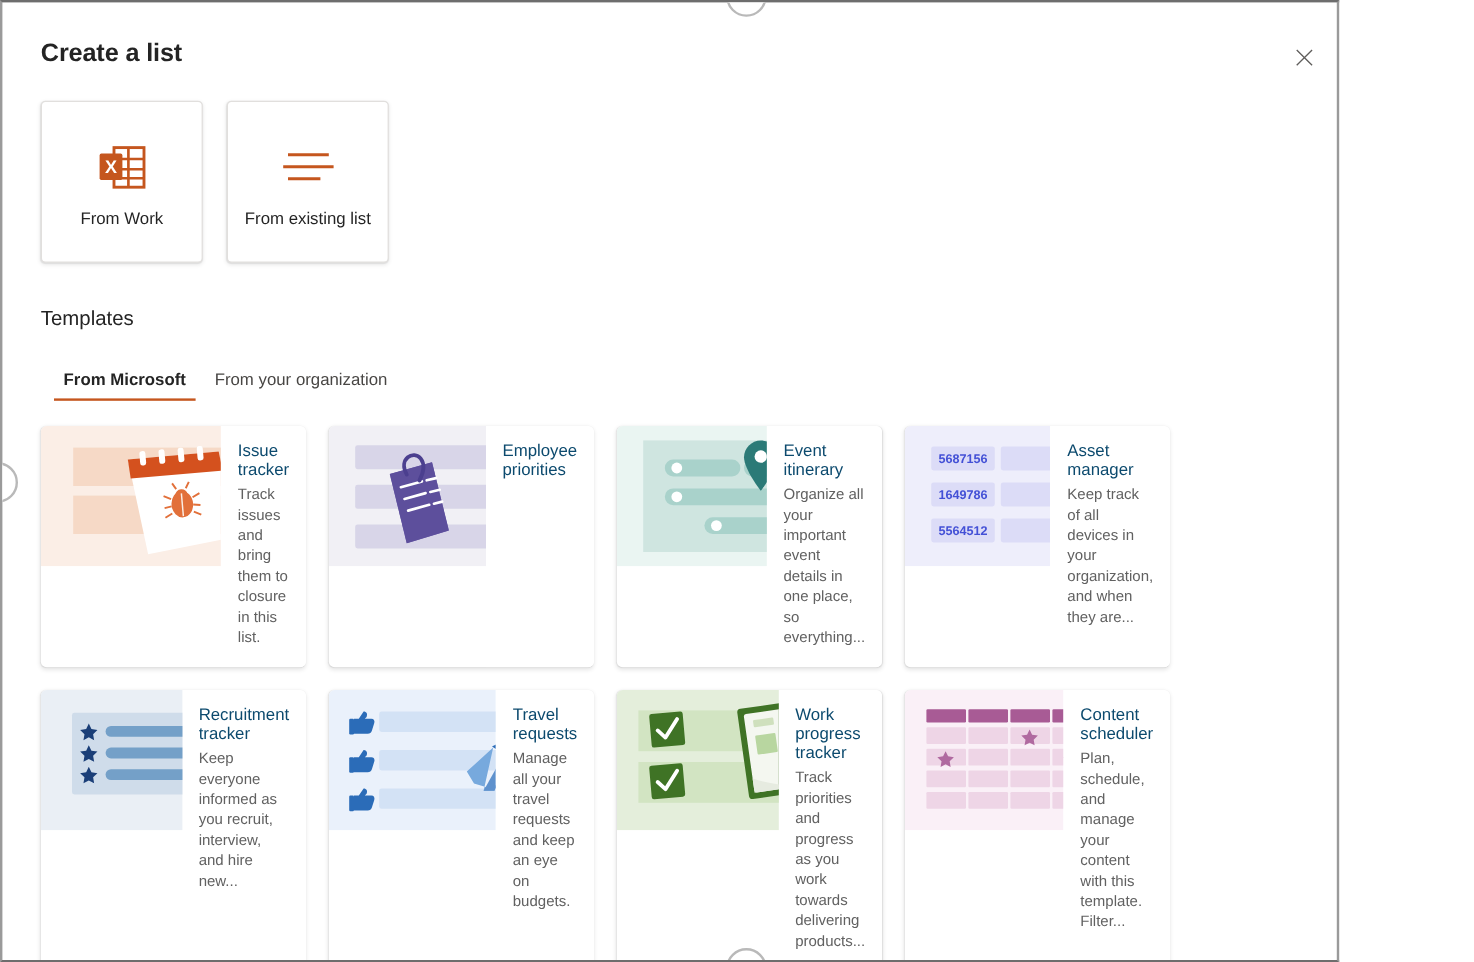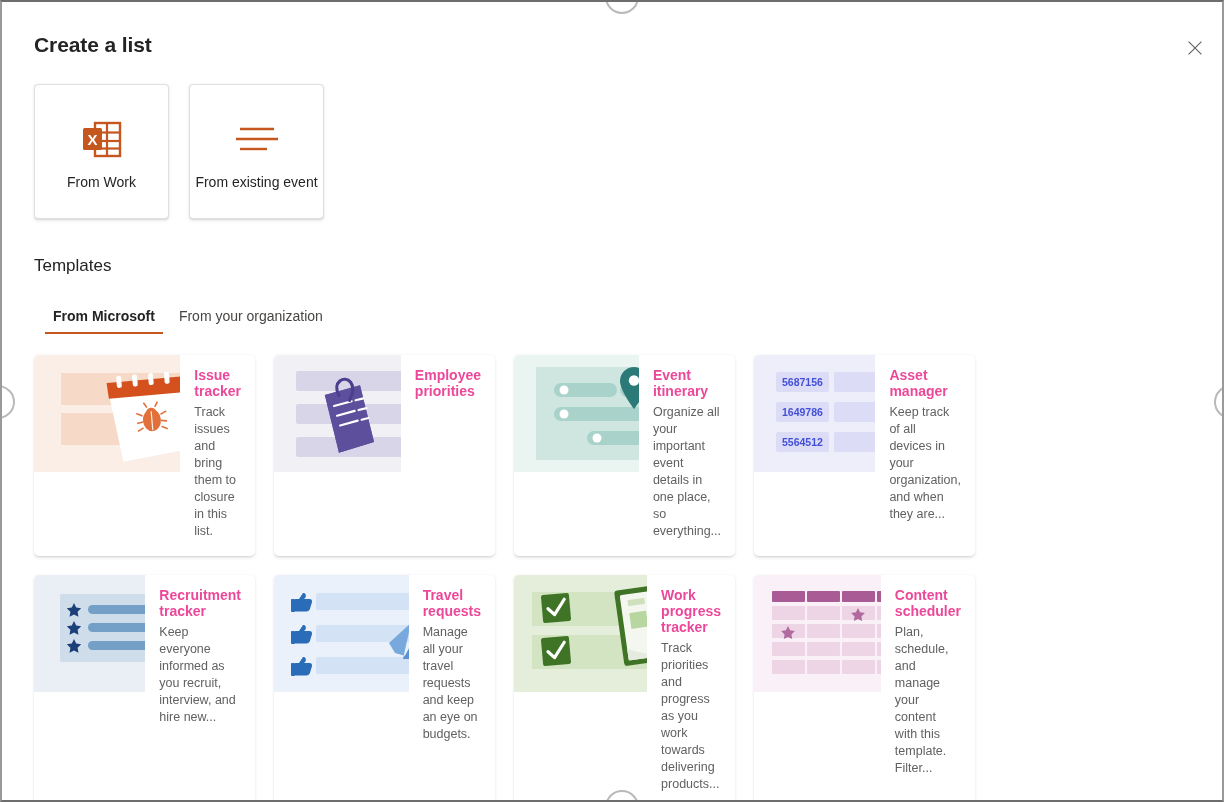--- a/index.html
+++ b/index.html
@@ -5,21 +5,21 @@
   * { box-sizing: border-box; }
   html, body {
     margin: 0; padding: 0;
     width: 1228px; height: 802px;
     background: #ffffff;
     font-family: "Liberation Sans", sans-serif;
     overflow: hidden;
   }
   #page {
     position: relative;
-    width: 1224px; height: 802px;
+    width: 1116px; height: 802px;
     background: #ffffff;
     border-top: 2px solid #6d6d6d;
     border-bottom: 2px solid #6d6d6d;
     border-left: 2px solid #9a9a9a;
     border-right: 2px solid #9a9a9a;
     overflow: hidden;
     padding-left: 48px;
   }
 
   
@@ -149,22 +149,22 @@
     overflow: hidden;
   }
   .tcard-art svg { display: block; width: 221px; height: 117px; }
   .tcard-body {
     padding: 12px 14px 16px 14px;
     background: #ffffff;
     flex: 1;
   }
   .tcard-title {
     font-size: 14px;
-    font-weight: 700;
-    color: #ec4899;
+    font-weight: 400;
+    color: #0c4a6e;
     margin-bottom: 5px;
   }
   .tcard-desc {
     font-size: 12.5px;
     line-height: 17px;
     color: #616161;
   }
 </style>
 </head>
 <body>
@@ -204,21 +204,21 @@
     </div>
 
     <div class="source-tile">
       <span class="source-icon">
         <svg width="46" height="34" viewBox="0 0 46 34" aria-hidden="true">
           <line x1="6" y1="6" x2="40" y2="6" stroke="#c5561e" stroke-width="2.4"></line>
           <line x1="2" y1="16" x2="44" y2="16" stroke="#c5561e" stroke-width="2.4"></line>
           <line x1="6" y1="26" x2="33" y2="26" stroke="#c5561e" stroke-width="2.4"></line>
         </svg>
       </span>
-      <span class="source-label">From existing event</span>
+      <span class="source-label">From existing list</span>
     </div>
   </div>
 
   <div class="templates-heading">Templates</div>
   <div class="tabs">
     <button class="tab active">From Microsoft</button>
     <button class="tab">From your organization</button>
   </div>
 
   <div class="grid">

